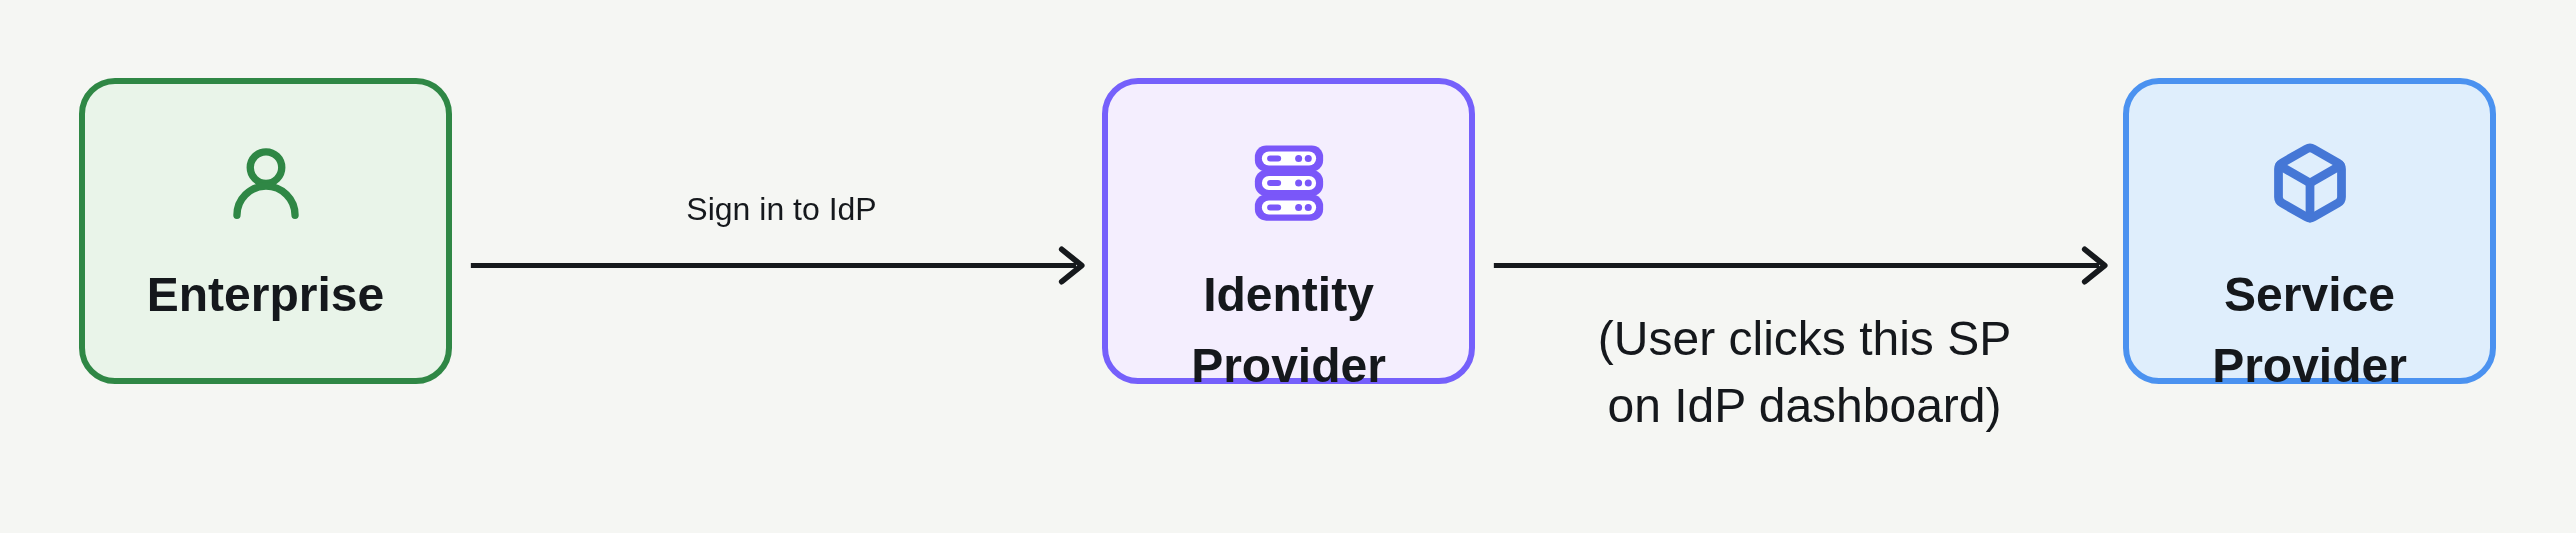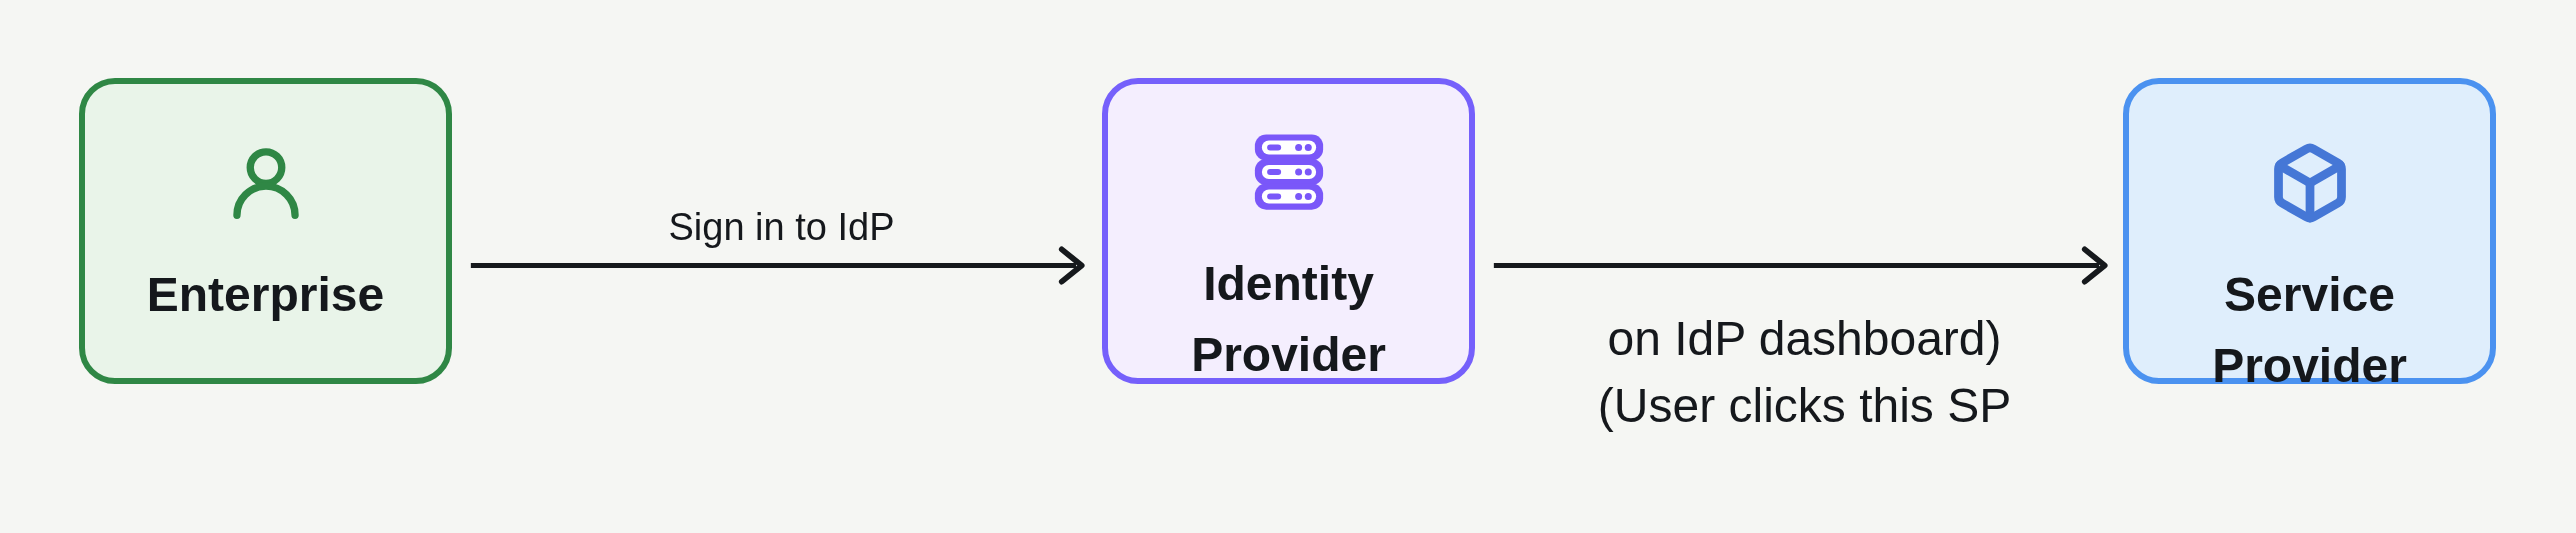--- a/index.html
+++ b/index.html
@@ -24,21 +24,21 @@
     height: 306px;
     box-sizing: border-box;
     border: 6.7px solid var(--border, #888);
     border-radius: 36px;
     background: var(--fill, #fff);
     display: flex;
     flex-direction: column;
     align-items: center;
   }
   .node-0 { left: 79px; }
-  .node-1 { left: 1102px; justify-content: center; }
+  .node-1 { left: 1102px; }
   .node-2 { left: 2123px; justify-content: space-between; }
 
   .node .icon {
     width: 84px;
     height: 84px;
     margin-top: 57px;
     flex: none;
     color: var(--icon, #333);
   }
   .node .label {
@@ -57,24 +57,24 @@
     top: 237px;
     width: 629px;
     height: 57px;
     color: var(--arrow, #15181c);
   }
   .edge-arrow-0 { left: 467px; }
   .edge-arrow-1 { left: 1490px; }
 
   .edge-label {
     position: absolute;
-    top: 199px;
+    top: 181px;
     width: 625px;
     text-align: center;
-    font-size: 38px;
+    font-size: 32px;
     line-height: 57px;
     font-weight: 400;
     color: var(--text, #15181c);
     white-space: nowrap;
   }
   .edge-label-0 { left: 469px; }
   .edge-label-1 { left: 1492px; }
 
   .edge-sublabel {
     position: absolute;
@@ -150,18 +150,18 @@
     <line x1="3" y1="30" x2="640" y2="30" stroke="currentColor" stroke-width="5.5"></line>
     <polyline points="625 13, 646 30, 625 47" fill="none" stroke="currentColor" stroke-width="6" stroke-linecap="round" stroke-linejoin="round"></polyline>
   </svg>
   <div class="edge-label edge-label-0">Sign in to IdP</div>
 
   <svg class="edge-arrow edge-arrow-1" viewBox="0 0 660 60">
     <line x1="3" y1="30" x2="640" y2="30" stroke="currentColor" stroke-width="5.5"></line>
     <polyline points="625 13, 646 30, 625 47" fill="none" stroke="currentColor" stroke-width="6" stroke-linecap="round" stroke-linejoin="round"></polyline>
   </svg>
   <div class="edge-sublabel">
+    <div>(User clicks this SP</div>
     <div>on IdP dashboard)</div>
-    <div>(User clicks this SP</div>
   </div>
 
 </div>
 
 
 </body></html>

